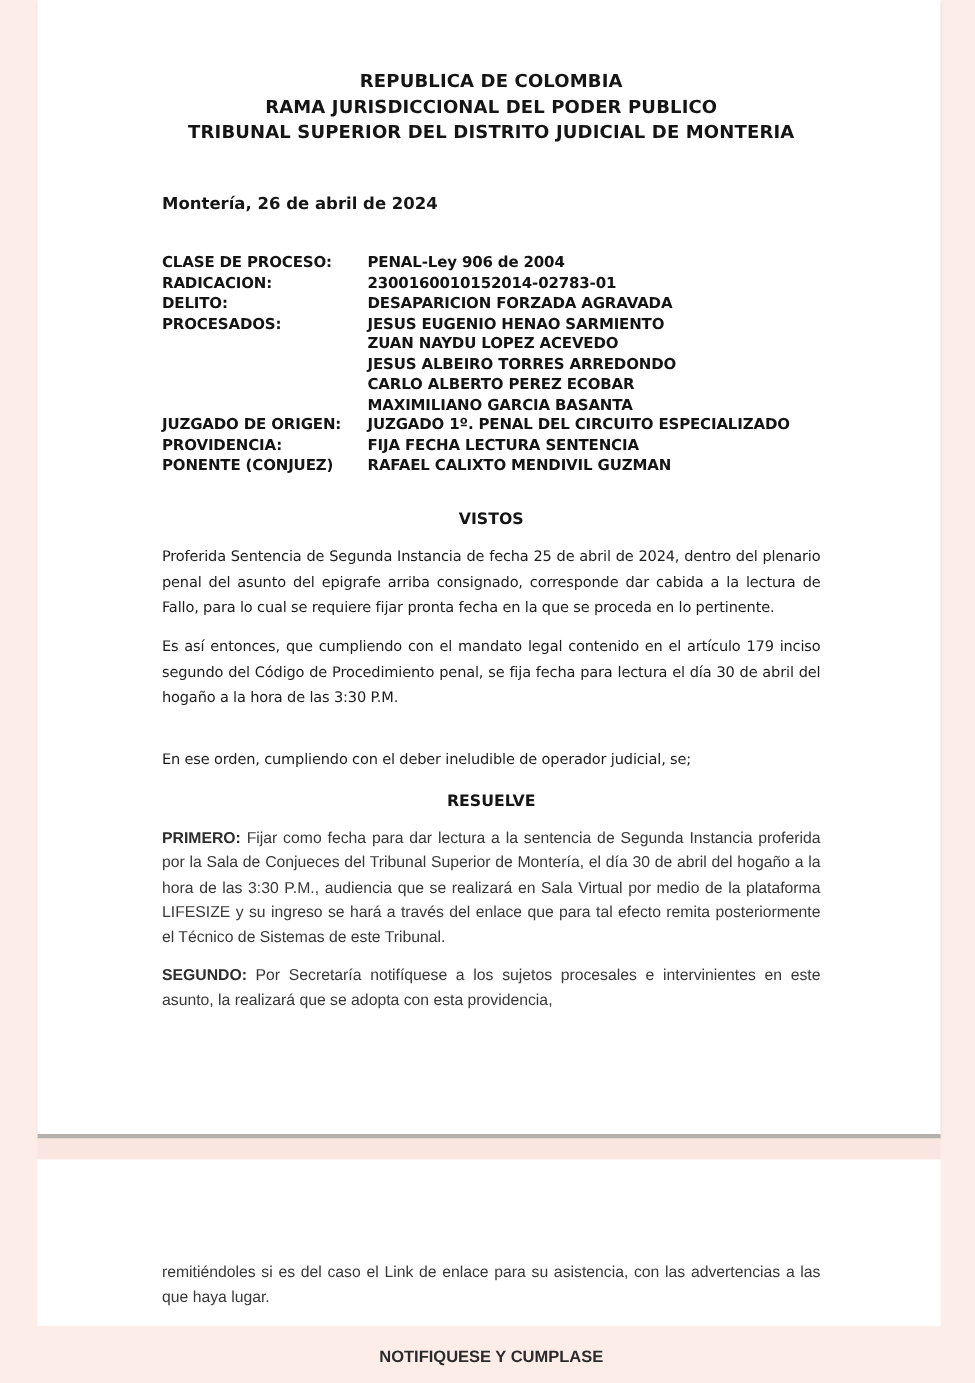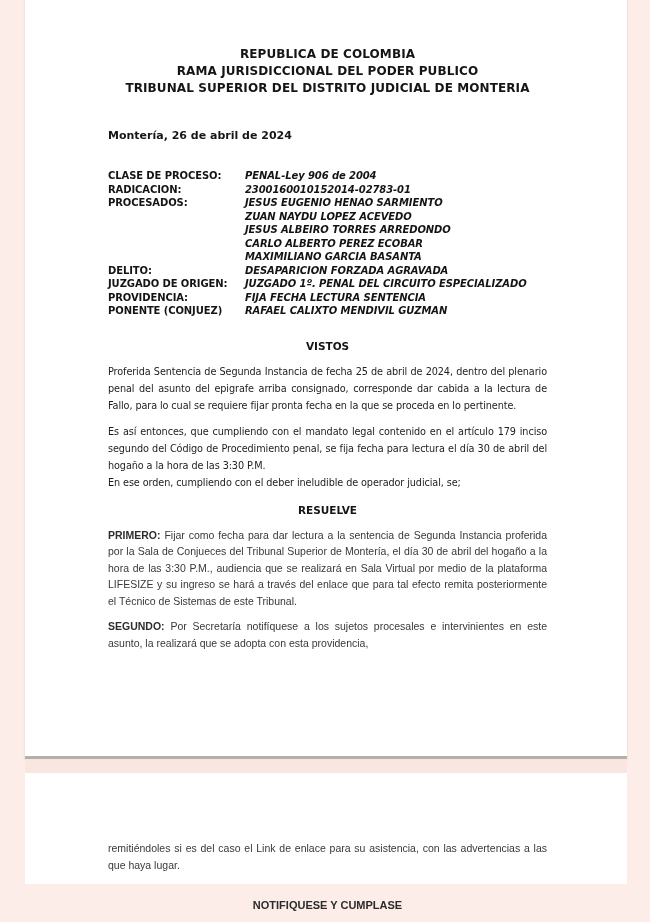--- a/index.html
+++ b/index.html
@@ -71,21 +71,21 @@
   .case-table {
     margin-top: 26px;
     font-weight: bold;
     font-size: 10px;
     line-height: 13.5px;
     letter-spacing: -0.1px;
     color: #141414;
   }
   .case-row { display: flex; }
   .case-label { width: 137px; flex: none; white-space: nowrap; }
-  .case-values { flex: 1; white-space: nowrap; font-style: italic; }
+  .case-values { flex: 1; white-space: nowrap; }
   
   .section-heading {
     text-align: center;
     font-weight: bold;
     font-size: 10.5px;
     line-height: 14px;
     color: #151515;
   }
   .vistos-heading  { margin-top: 21px; }
   .resuelve-heading { margin-top: 12px; }
@@ -93,21 +93,21 @@
   p { margin: 0; }
   .body-v {
     font-size: 9.7px;
     line-height: 17px;
     letter-spacing: -0.1px;
     text-align: justify;
     color: #1c1c1c;
   }
   .para-1 { margin-top: 10px; }
   .para-2 { margin-top: 9px; }
-  .para-3 { margin-top: 0; text-align: left; }
+  .para-3 { margin-top: 24px; text-align: left; }
   
   .body-a {
     font-family: Liberation Sans, sans-serif;
     font-size: 10.5px;
     line-height: 16.5px;
     text-align: justify;
     color: #383838;
   }
   .body-a b { color: #2d2d2d; }
   .para-primero { margin-top: 10px; }
@@ -147,33 +147,33 @@
             <div>PENAL-Ley 906 de 2004</div>
           </div>
         </div>
         <div class="case-row">
           <div class="case-label">RADICACION:</div>
           <div class="case-values">
             <div>2300160010152014-02783-01</div>
           </div>
         </div>
         <div class="case-row">
+          <div class="case-label">DELITO:</div>
+          <div class="case-values">
+            <div>DESAPARICION FORZADA AGRAVADA</div>
+          </div>
+        </div>
+        <div class="case-row">
           <div class="case-label">PROCESADOS:</div>
           <div class="case-values">
             <div>JESUS EUGENIO HENAO SARMIENTO</div>
             <div>ZUAN NAYDU LOPEZ ACEVEDO</div>
             <div>JESUS ALBEIRO TORRES ARREDONDO</div>
             <div>CARLO ALBERTO PEREZ ECOBAR</div>
             <div>MAXIMILIANO GARCIA BASANTA</div>
-          </div>
-        </div>
-        <div class="case-row">
-          <div class="case-label">DELITO:</div>
-          <div class="case-values">
-            <div>DESAPARICION FORZADA AGRAVADA</div>
           </div>
         </div>
         <div class="case-row">
           <div class="case-label">JUZGADO DE ORIGEN:</div>
           <div class="case-values">
             <div>JUZGADO 1º. PENAL DEL CIRCUITO ESPECIALIZADO</div>
           </div>
         </div>
         <div class="case-row">
           <div class="case-label">PROVIDENCIA:</div>

